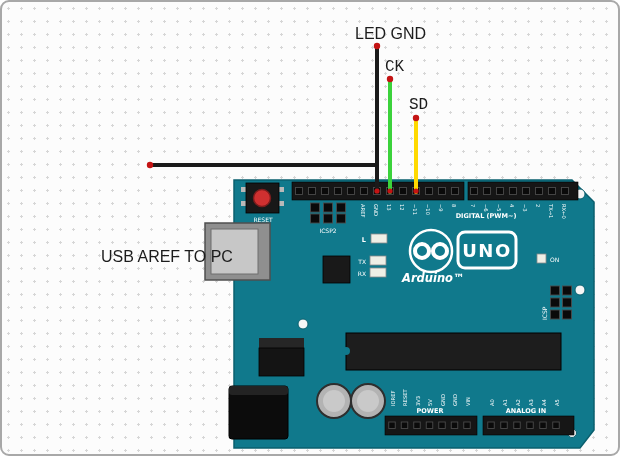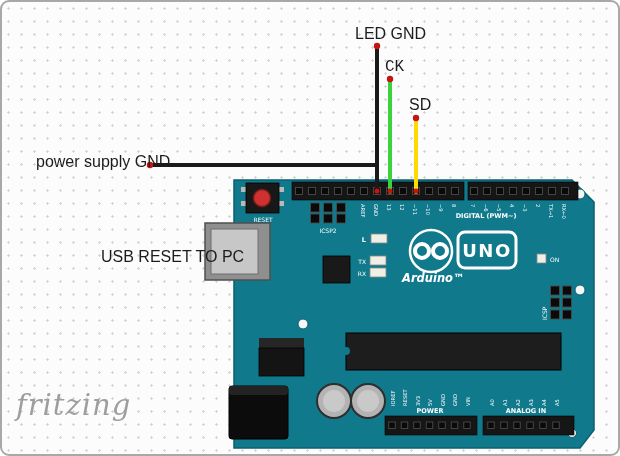--- a/index.html
+++ b/index.html
@@ -222,18 +222,16 @@
       <circle cx="388" cy="77" r="3.2"></circle>
       <circle cx="414" cy="116" r="3.2"></circle>
       <circle cx="375" cy="189" r="2.6"></circle>
       <circle cx="388" cy="189" r="2.6"></circle>
       <circle cx="414" cy="189" r="2.6"></circle>
     </g>
   </svg>
 
   <div class="lbl" style="left:353px;top:23px;">LED GND</div>
   <div class="lbl" style="left:383px;top:56px;font-family:Liberation Mono, monospace;">CK</div>
-  <div class="lbl" style="left:407px;top:94px;">SD</div>
-  <div class="lbl" style="left:34px;top:151px;">power supply GND</div>
-  <div class="lbl" style="left:99px;top:246px;">USB RESET TO PC</div>
-
-  <div class="logo" style="left:14px;top:386px;">fritzing</div>
+  <div class="lbl" style="left:407px;top:94px;font-family:Liberation Mono, monospace;">SD</div>
+  <div class="lbl" style="left:99px;top:246px;">USB AREF TO PC</div>
+
 </div>
 
 </body></html>

